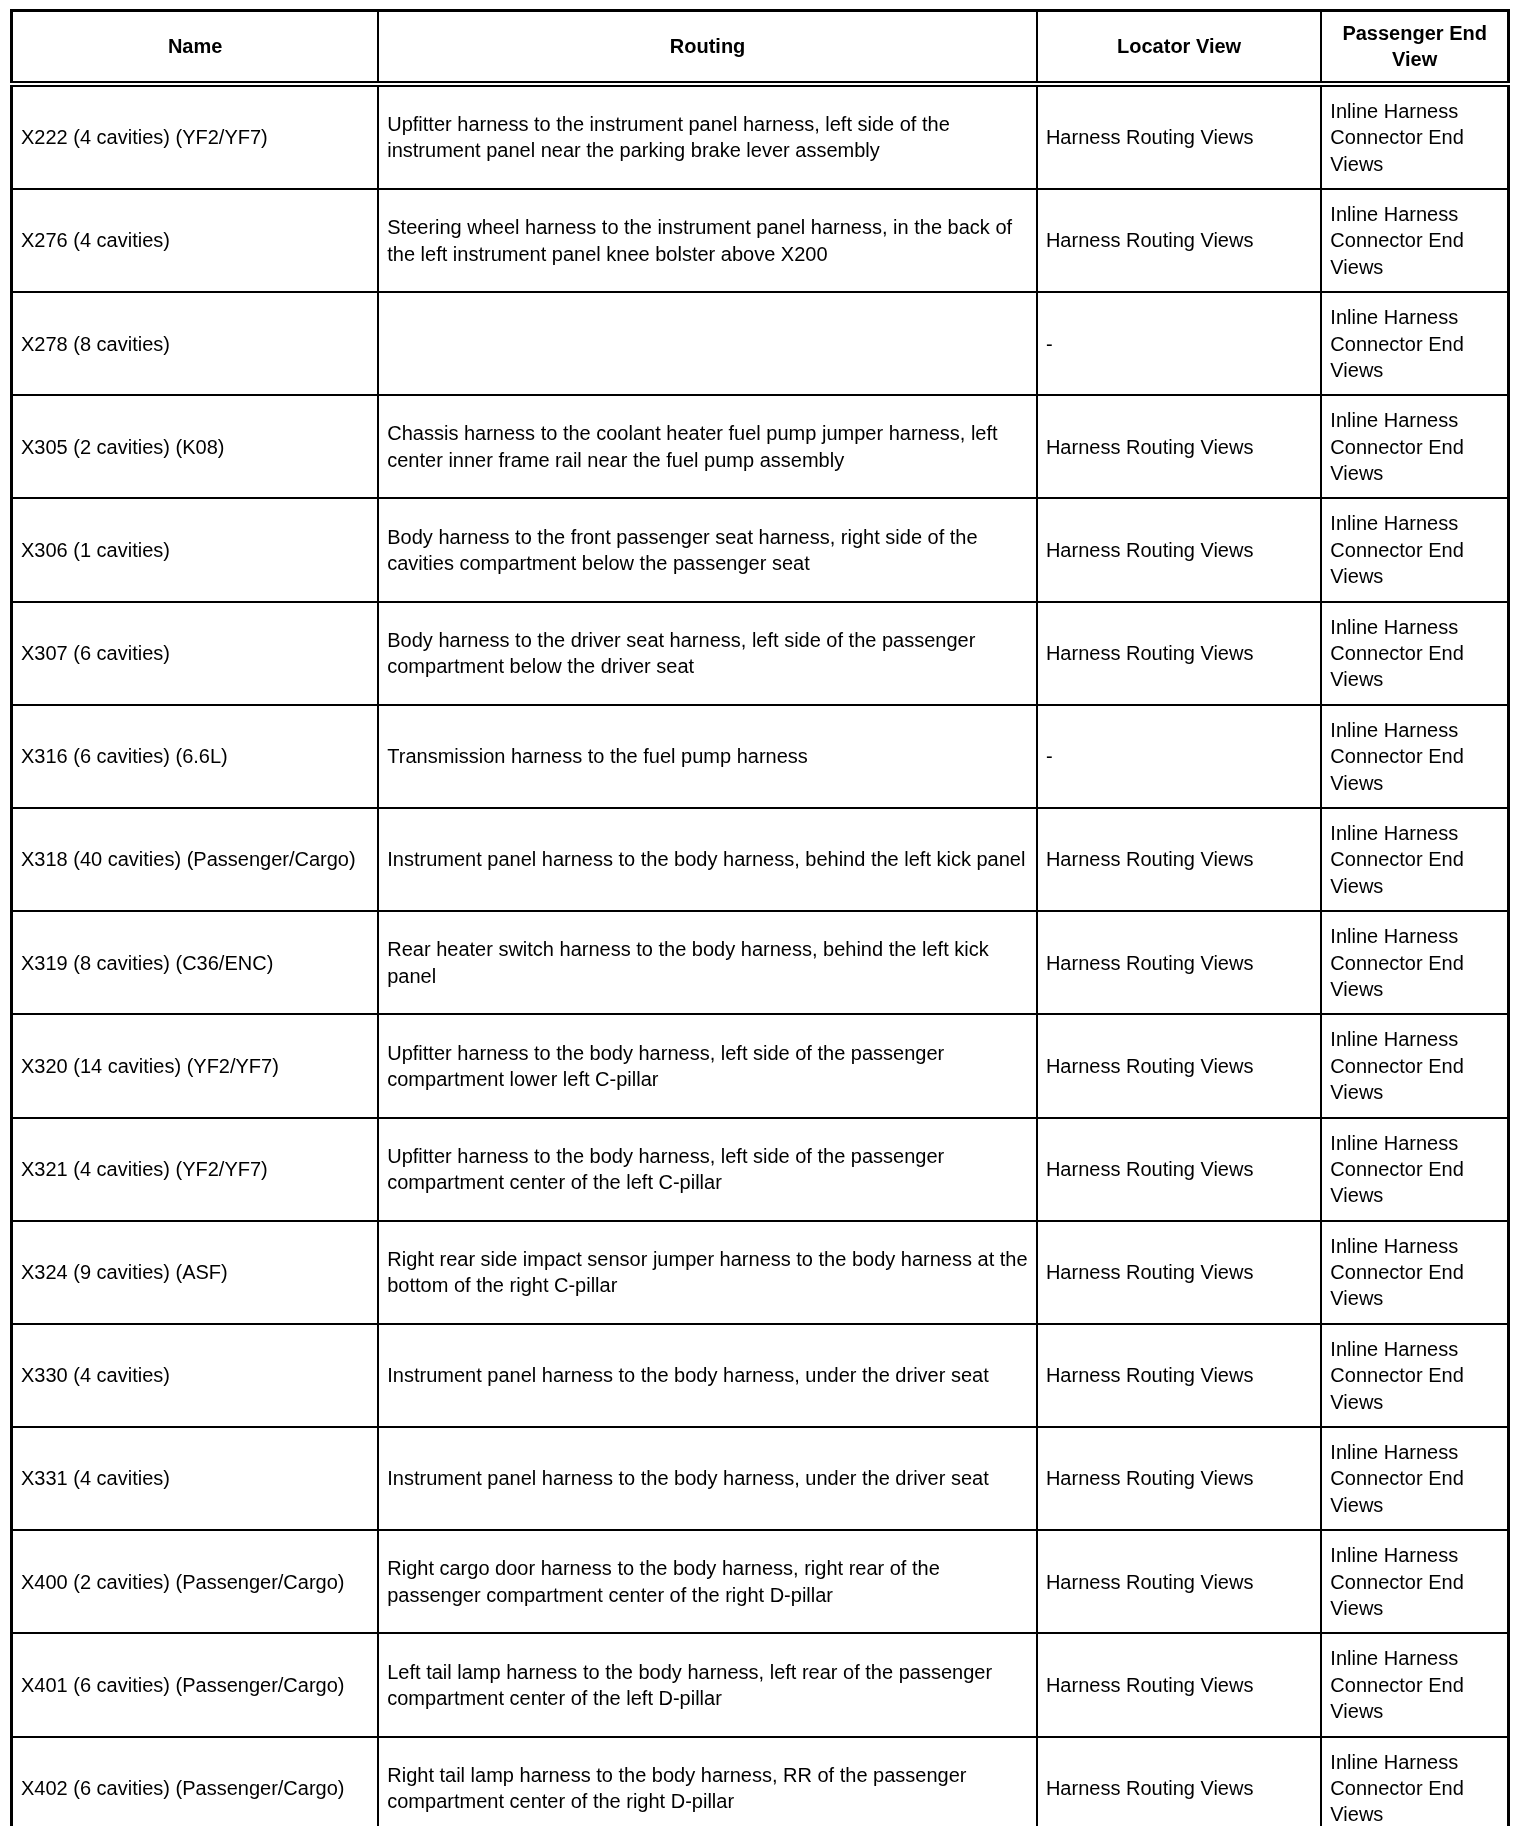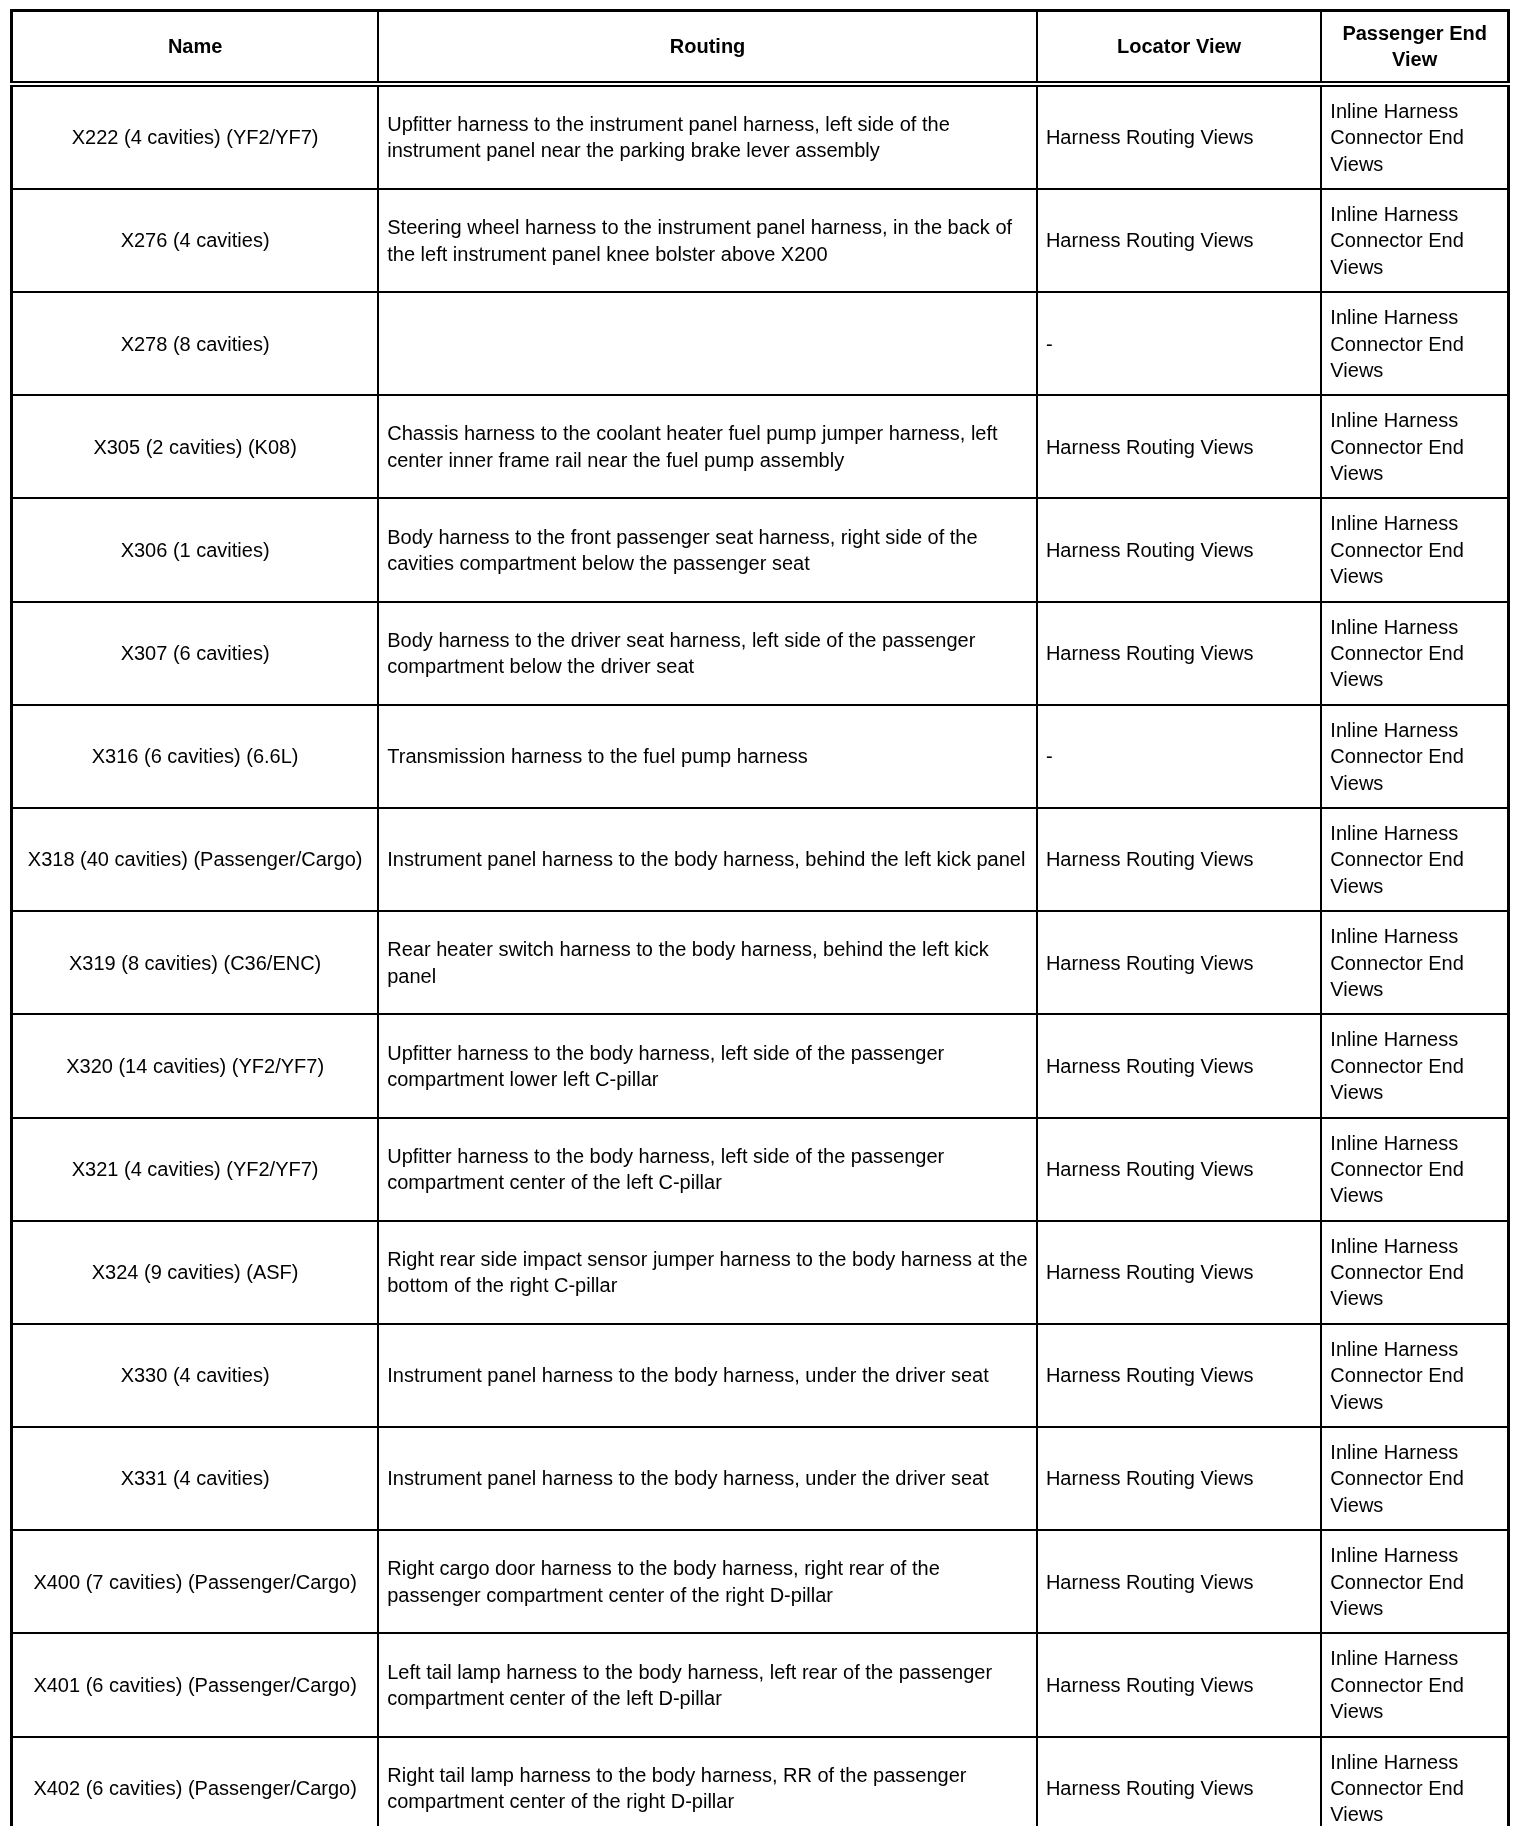--- a/index.html
+++ b/index.html
@@ -38,21 +38,20 @@
     font-weight: bold;
     text-align: center;
     padding: 8px 8px;
     
     border-bottom: 6px double #000000;
   }
   tbody td {
     padding: 11px 8px;
   }
   td.cell-name {
-    text-align: center;
   }
   td.cell-location,
   td.cell-locator,
   td.cell-connector {
     text-align: left;
   }
 </style>
 </head>
 <body>
 
@@ -165,21 +164,21 @@
   </tr>
 
   <tr>
     <td class="cell-name">X331 (4 cavities)</td>
     <td class="cell-location">Instrument panel harness to the body harness, under the driver seat</td>
     <td class="cell-locator">Harness Routing Views</td>
     <td class="cell-connector">Inline Harness Connector End Views</td>
   </tr>
 
   <tr>
-    <td class="cell-name">X400 (7 cavities) (Passenger/Cargo)</td>
+    <td class="cell-name">X400 (2 cavities) (Passenger/Cargo)</td>
     <td class="cell-location">Right cargo door harness to the body harness, right rear of the passenger compartment center of the right D-pillar</td>
     <td class="cell-locator">Harness Routing Views</td>
     <td class="cell-connector">Inline Harness Connector End Views</td>
   </tr>
 
   <tr>
     <td class="cell-name">X401 (6 cavities) (Passenger/Cargo)</td>
     <td class="cell-location">Left tail lamp harness to the body harness, left rear of the passenger compartment center of the left D-pillar</td>
     <td class="cell-locator">Harness Routing Views</td>
     <td class="cell-connector">Inline Harness Connector End Views</td>

